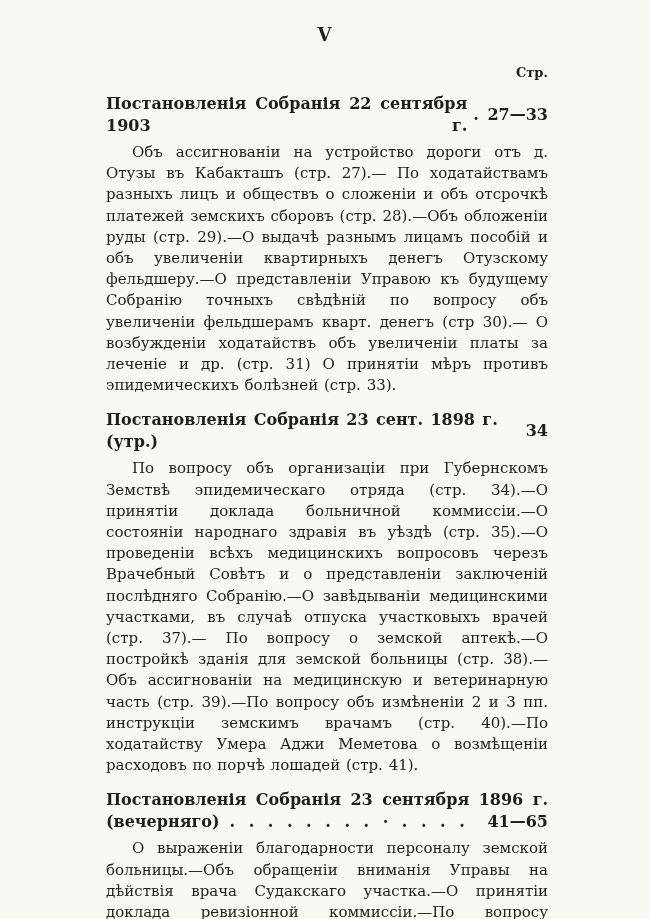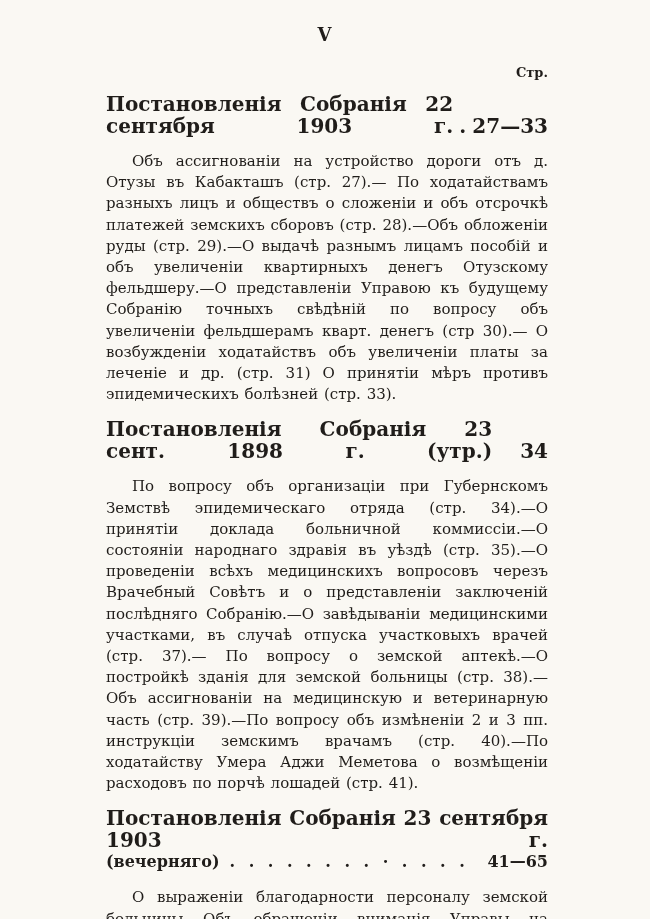--- a/index.html
+++ b/index.html
@@ -27,22 +27,22 @@
     text-align: right;
     font-size: 13px;
     font-weight: bold;
   }
   .content {
     margin: 0 102px 0 106px;
   }
   .entry { margin-top: 13px; }
   .heading-line {
     display: flex;
-    align-items: flex-end;
-    font-size: 20px;
+    align-items: center;
+    font-size: 16px;
     font-weight: bold;
     line-height: 22px;
   }
   .h-text {
     flex: 1 1 auto;
     text-align: justify;
     text-align-last: justify;
   }
   .h-leader {
     margin: 0 6px;
@@ -59,21 +59,21 @@
     white-space: nowrap;
   }
   .heading-line2 {
     display: flex;
     align-items: center;
     font-size: 16px;
     font-weight: bold;
     line-height: 22px;
   }
   .entry-body {
-    margin: 14px 0 0 0;
+    margin: 5px 0 0 0;
     font-size: 15px;
     line-height: 21.2px;
     text-align: justify;
     text-indent: 26px;
     word-spacing: 1px;
   }
 </style>
 </head>
 <body>
 
@@ -97,21 +97,21 @@
     <div class="entry">
       <div class="heading-line">
         <span class="h-text">Постановленія Собранія 23 сент. 1898 г. (утр.)</span>
         <span class="h-pages" style="margin-left:28px;">34</span>
       </div>
       <p class="entry-body">По вопросу объ организаціи при Губернскомъ Земствѣ эпидемическаго отряда (стр. 34).—О принятіи доклада больничной коммиссіи.—О состояніи народнаго здравія въ уѣздѣ (стр. 35).—О проведеніи всѣхъ медицинскихъ вопросовъ черезъ Врачебный Совѣтъ и о представленіи заключеній послѣдняго Собранію.—О завѣдываніи медицинскими участками, въ случаѣ отпуска участковыхъ врачей (стр. 37).— По вопросу о земской аптекѣ.—О постройкѣ зданія для земской больницы (стр. 38).—Объ ассигнованіи на медицинскую и ветеринарную часть (стр. 39).—По вопросу объ измѣненіи 2 и 3 пп. инструкціи земскимъ врачамъ (стр. 40).—По ходатайству Умера Аджи Меметова о возмѣщеніи расходовъ по порчѣ лошадей (стр. 41).</p>
     </div>
 
     <div class="entry">
       <div class="heading-line">
-        <span class="h-text">Постановленія Собранія 23 сентября 1903 г.</span>
+        <span class="h-text">Постановленія Собранія 23 сентября 1896 г.</span>
       </div>
       <div class="heading-line2">
         <span>(вечерняго)</span>
         <span class="h-leader grow">. . . . . . . . · . . . . . . . .</span>
         <span class="h-pages">41—65</span>
       </div>
       <p class="entry-body">О выраженіи благодарности персоналу земской больницы.—Объ обращеніи вниманія Управы на дѣйствія врача Судакскаго участка.—О принятіи доклада ревизіонной коммиссіи.—По вопросу относительно школьныхъ недоимокъ, перерасходовъ и пр.—О производствѣ строительныхъ работъ (стр. 42).—Объ ассигнованіяхъ: на пріобрѣтеніе пульверизаторовъ; на командировку учителей на курсы корзиноплетенія (стр. 43); на содержаніе жеребцовъ на случныхъ пунктахъ.— По вопросу объ эксплоатаціи земли при</p>
     </div>
 
   </div>

